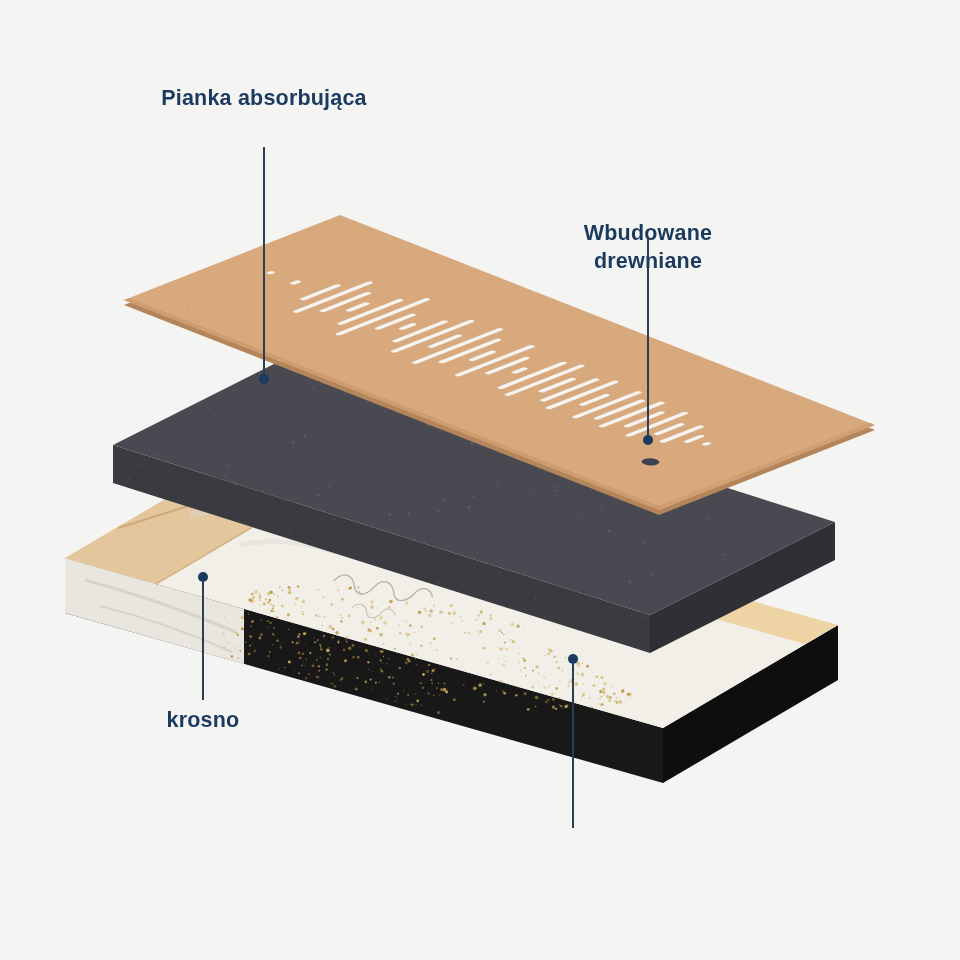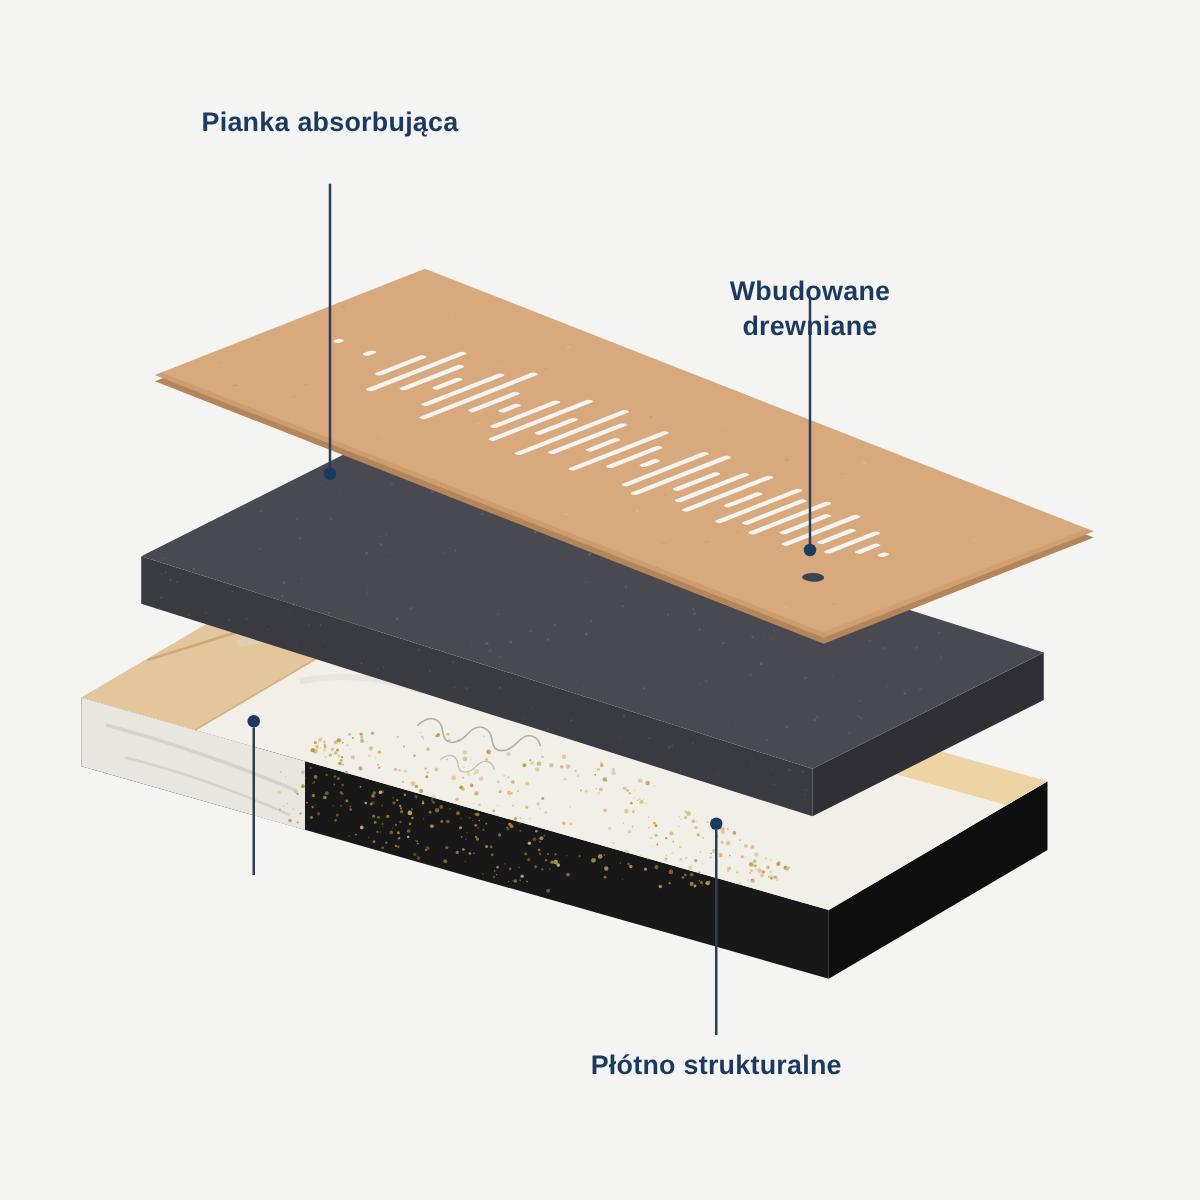--- a/index.html
+++ b/index.html
@@ -877,23 +877,21 @@
   <div class="ldot" style="left:264px;top:379px;"></div>
 
   <div class="label" style="left:498px;top:176px;width:300px;margin-top:43px;">
     <div>Wbudowane</div>
     <div>drewniane</div>
   </div>
   <div class="leader" style="left:647px;top:238px;height:198px;"></div>
   <div class="ldot" style="left:648px;top:440px;"></div>
 
   <div class="label" style="left:53px;top:706px;width:300px;">
+    <div>krosno</div>
   </div>
   <div class="leader" style="left:202px;top:582px;height:118px;"></div>
   <div class="ldot" style="left:203px;top:577px;"></div>
 
-  <div class="label" style="left:423px;top:838px;width:300px;">
-    <div>Płótno strukturalne</div>
-  </div>
   <div class="leader" style="left:572px;top:664px;height:164px;"></div>
   <div class="ldot" style="left:573px;top:659px;"></div>
 
 </div>
 
 </body></html>

